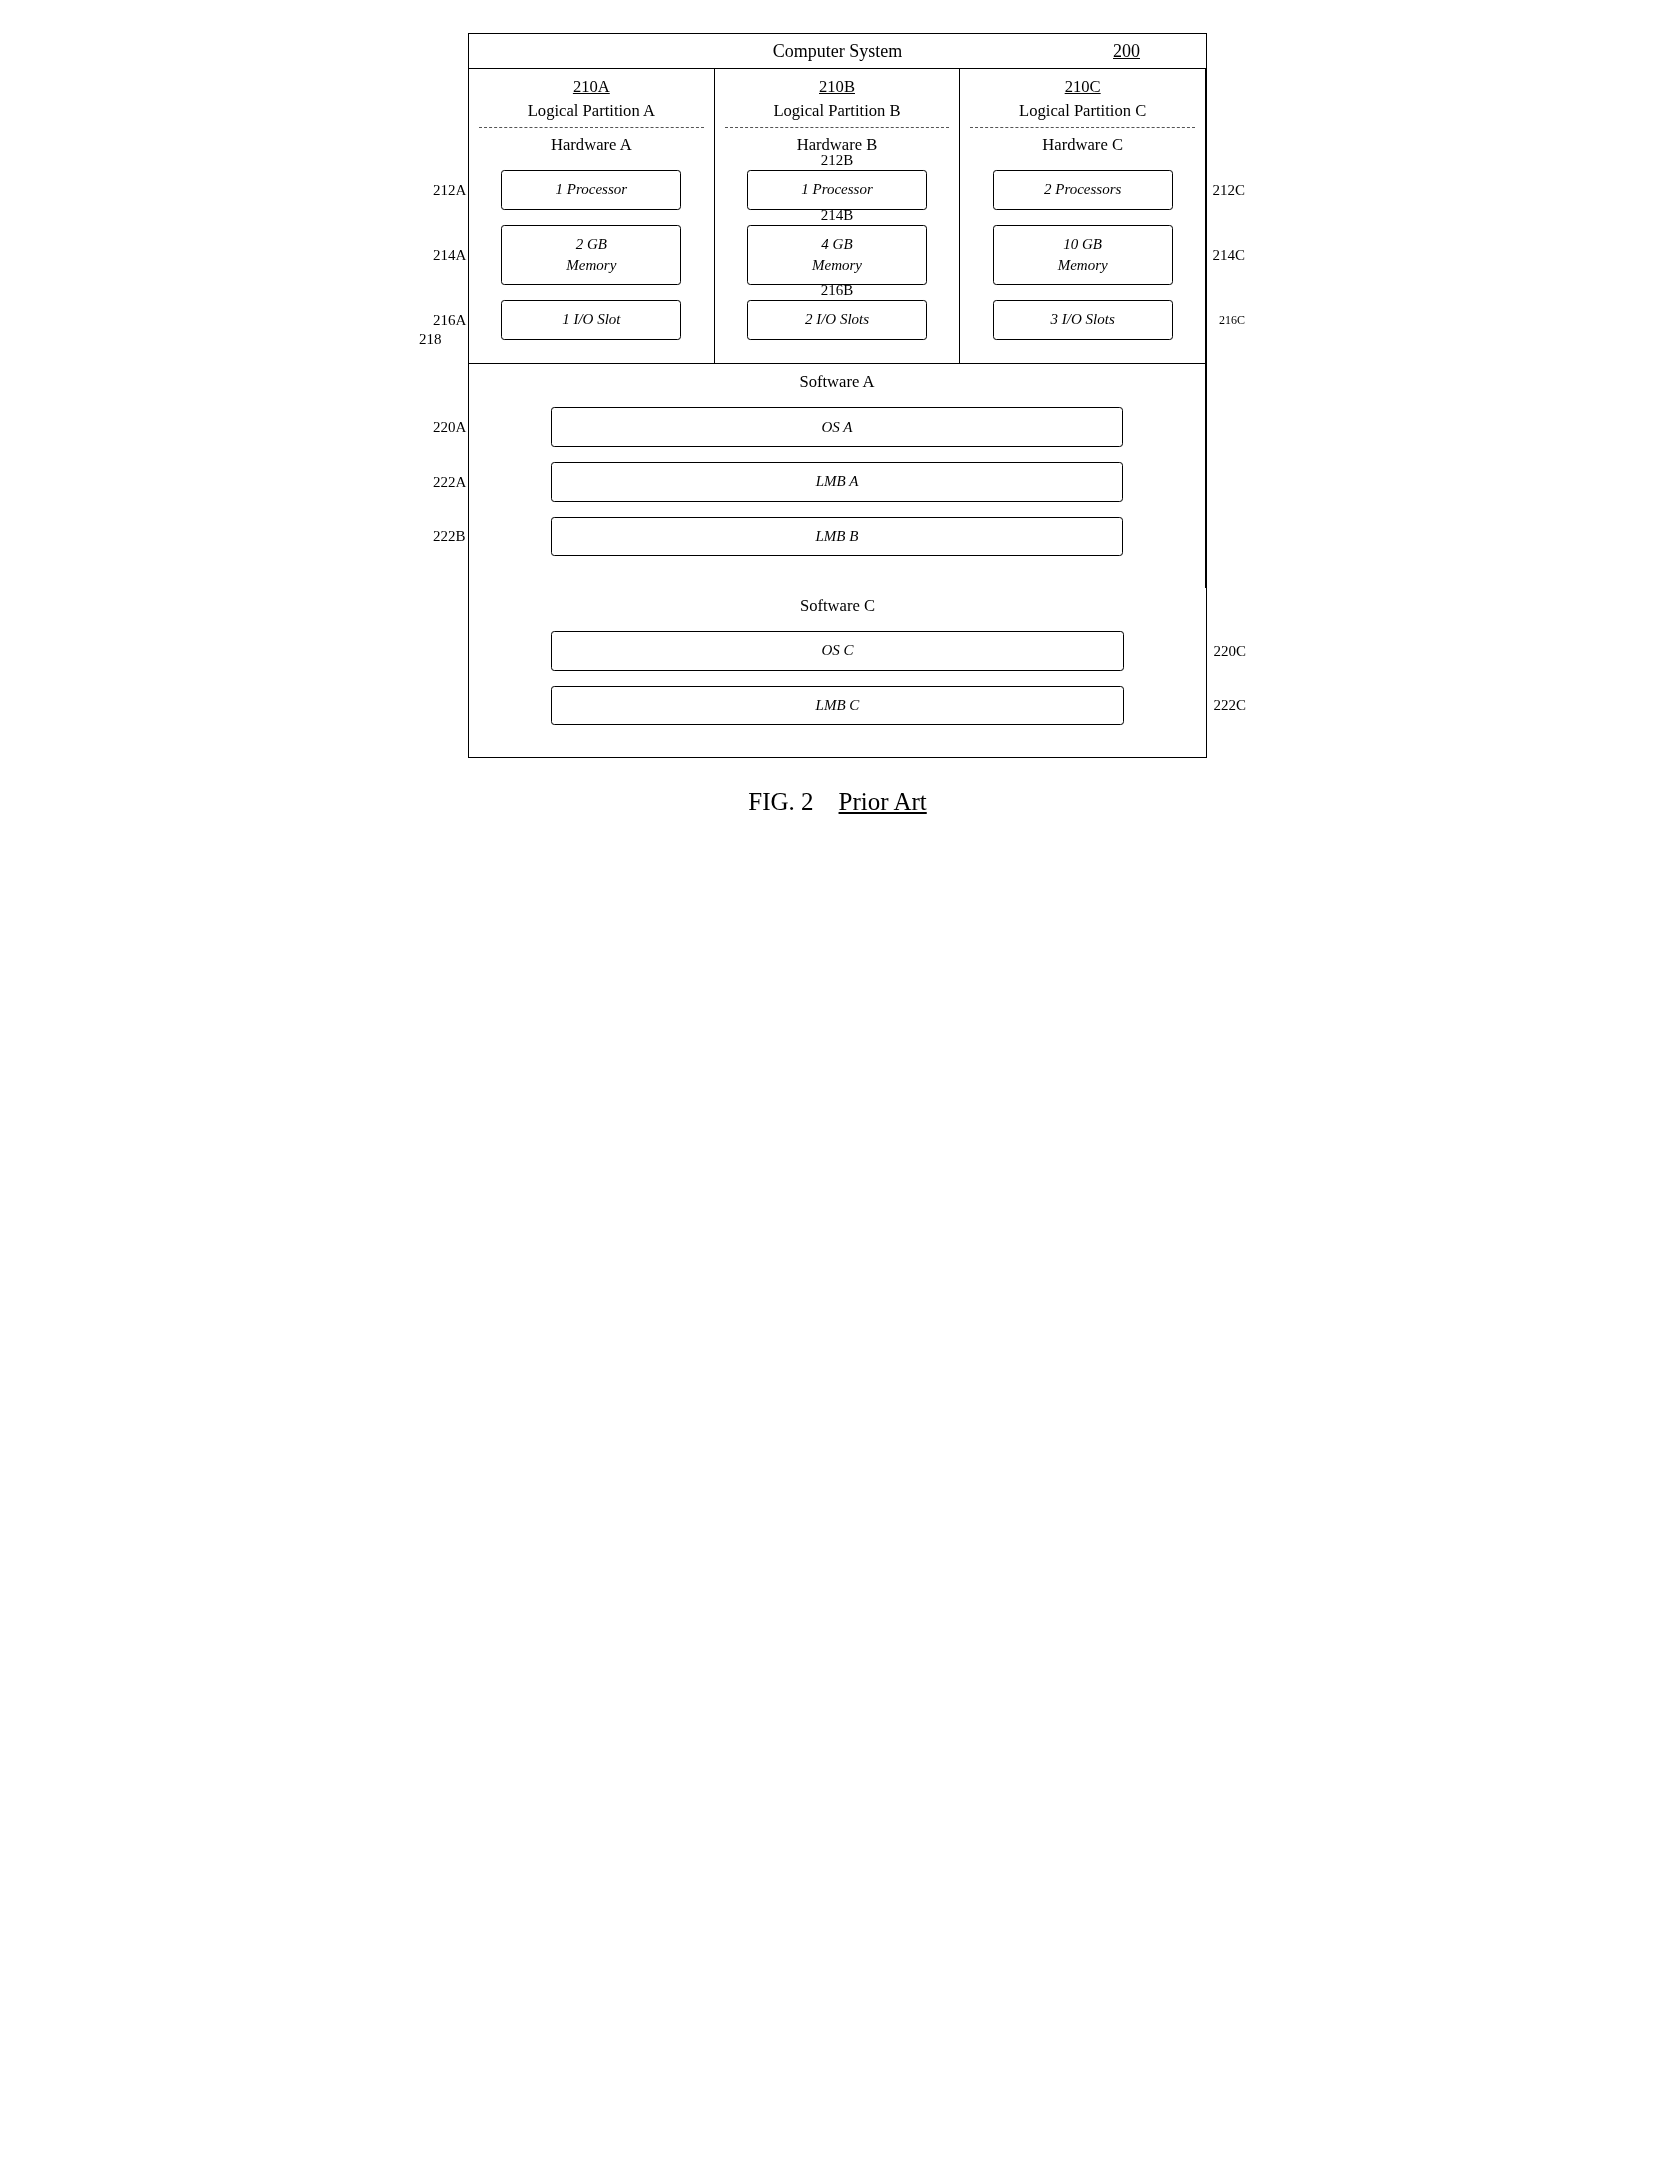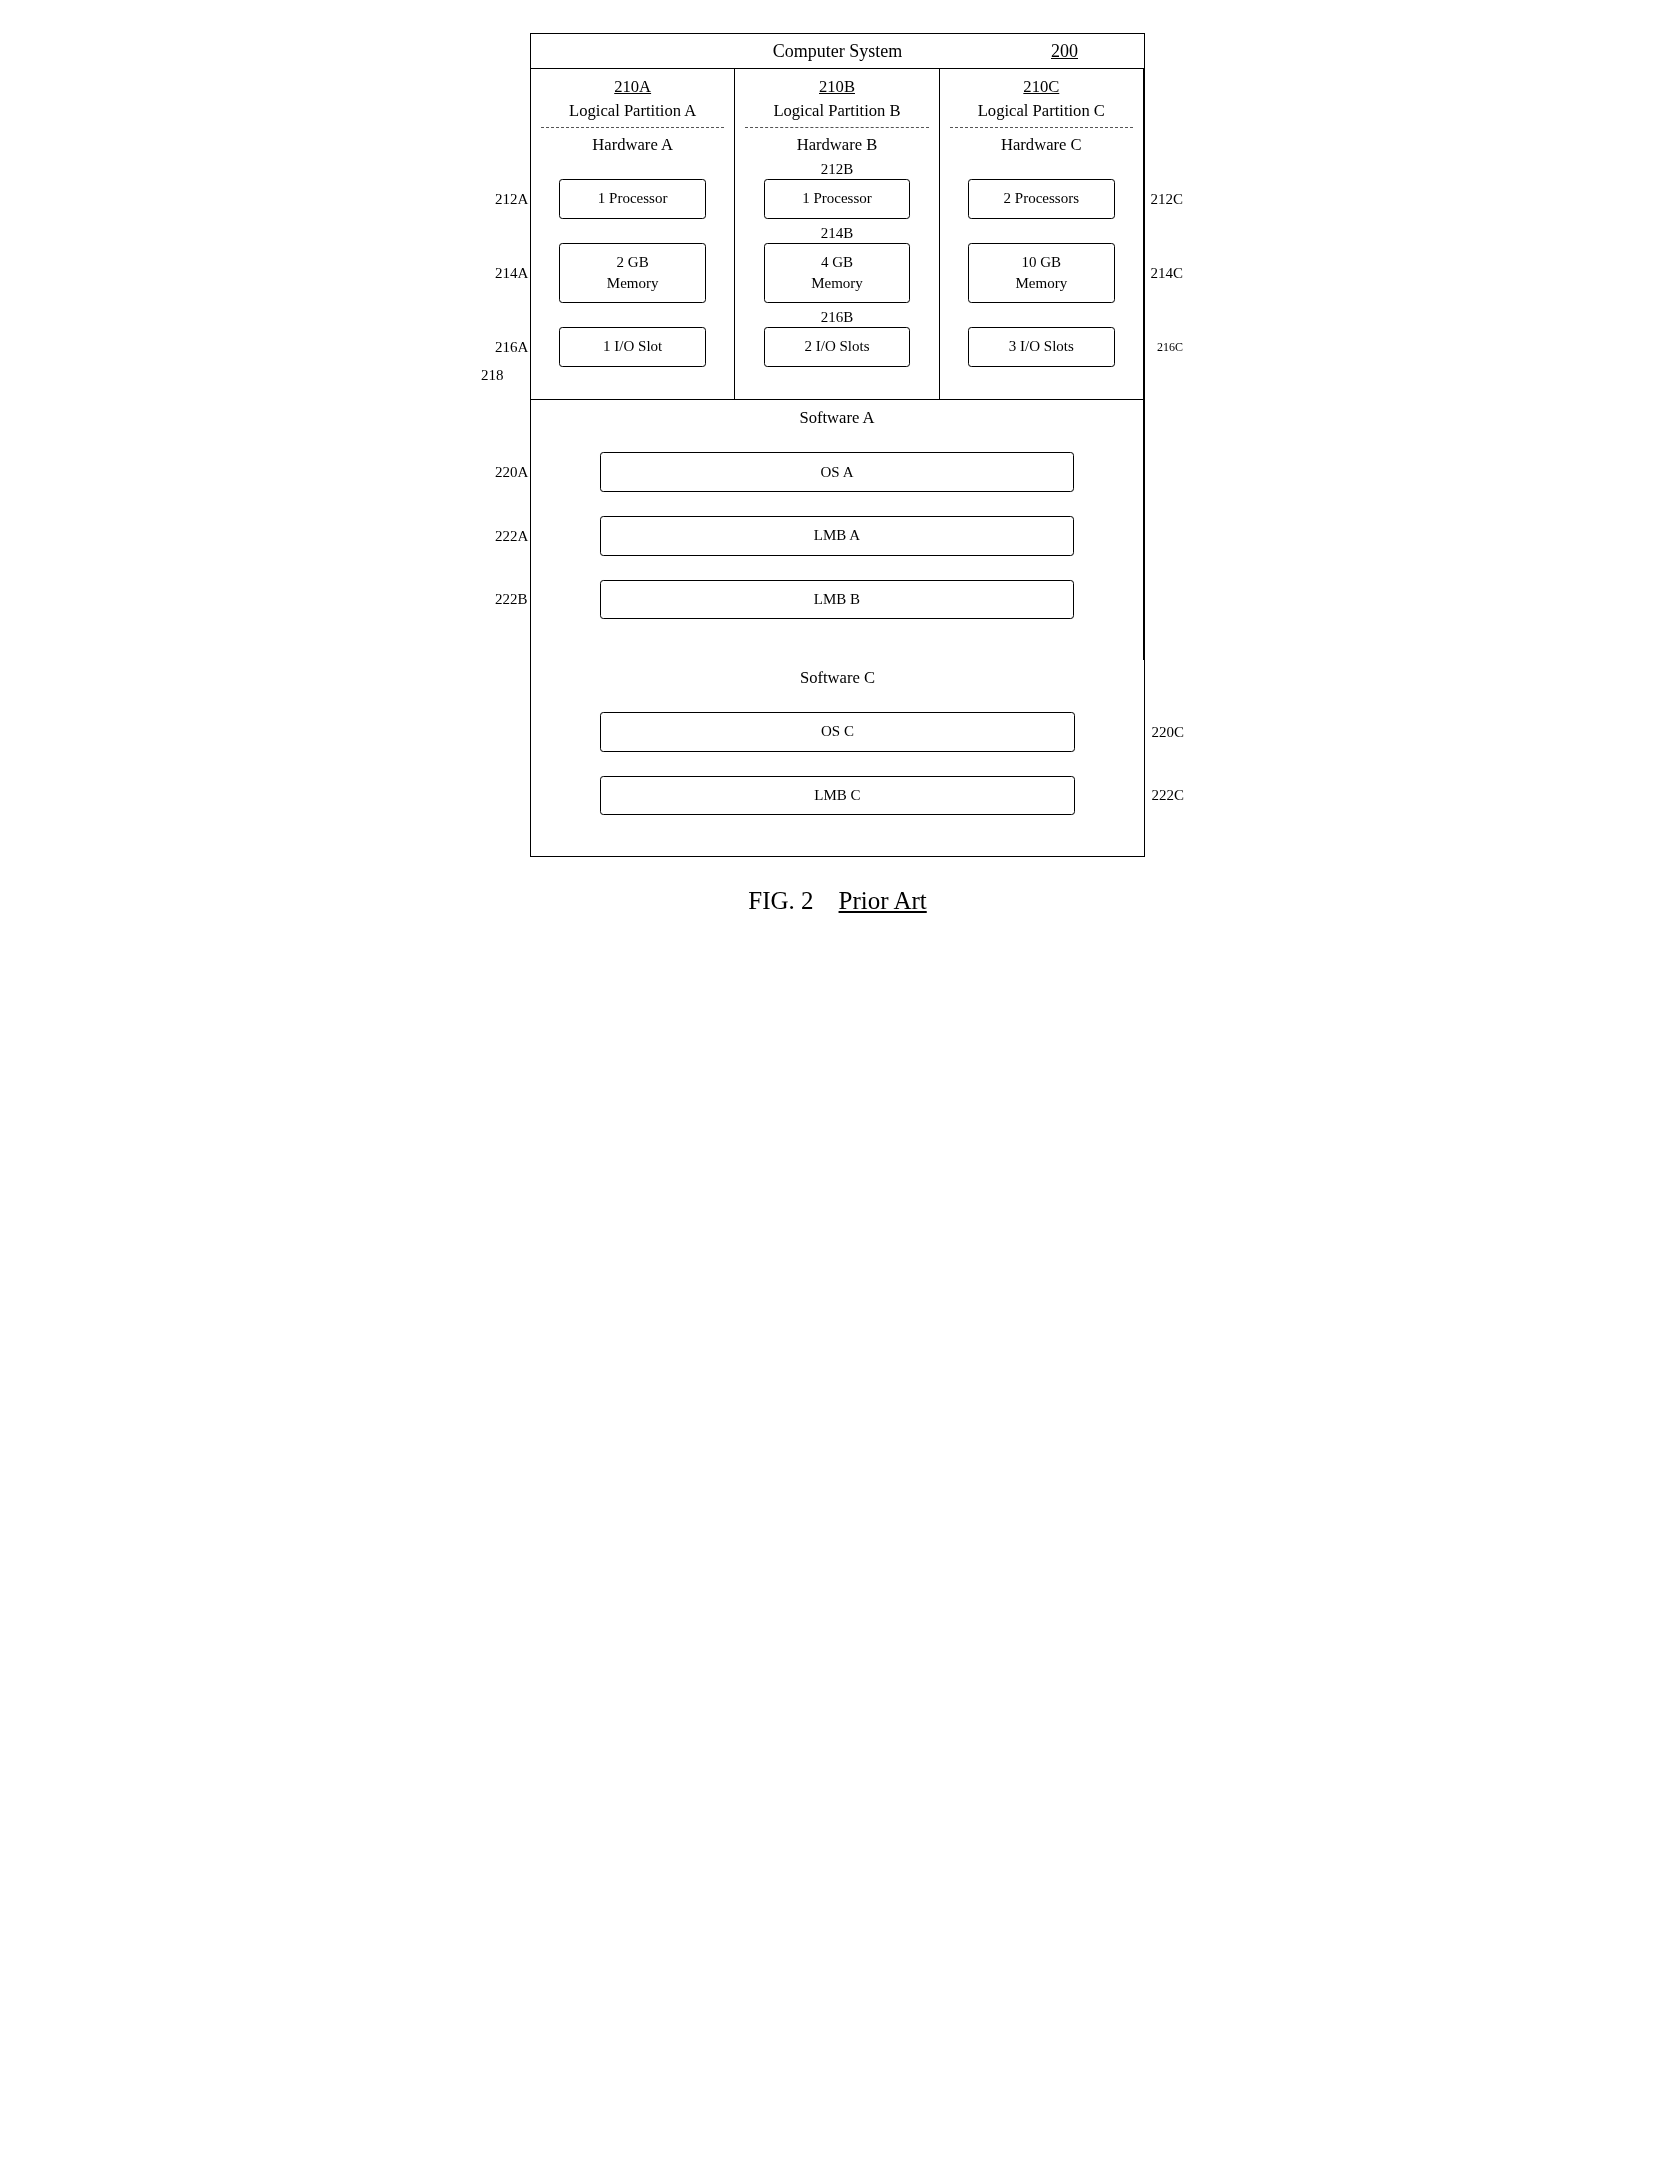--- a/index.html
+++ b/index.html
@@ -13,21 +13,21 @@
       padding: 33px 16.6px;
     }
     .page {
       width: 747px;
       display: flex;
       flex-direction: column;
       align-items: center;
     }
     .diagram-wrapper {
       position: relative;
-      width: 615px;
+      width: 739px;
     }
     .outer-box {
       border: 1.7px solid #000;
       width: 100%;
     }
     .title-row {
       border-bottom: 1.7px solid #000;
       padding: 6.6px 0;
       text-align: center;
       font-size: 18px;
@@ -61,23 +61,24 @@
       text-align: center;
       font-size: 16.6px;
       margin-bottom: 8.3px;
     }
     .component-box {
       border: 1.7px solid #000;
       border-radius: 3.3px;
       text-align: center;
       padding: 8.3px 6.6px;
       font-size: 15px;
-      margin: 24px auto;
+      margin: 15px auto;
       width: 80%;
       line-height: 1.4;
+      font-style: italic;
     }
     .hypervisor-row {
       border-bottom: 1.7px solid #000;
       text-align: center;
       font-size: 16.6px;
       padding: 8.3px 0;
     }
     .software-section {
       display: grid;
       grid-template-columns: 1fr;

